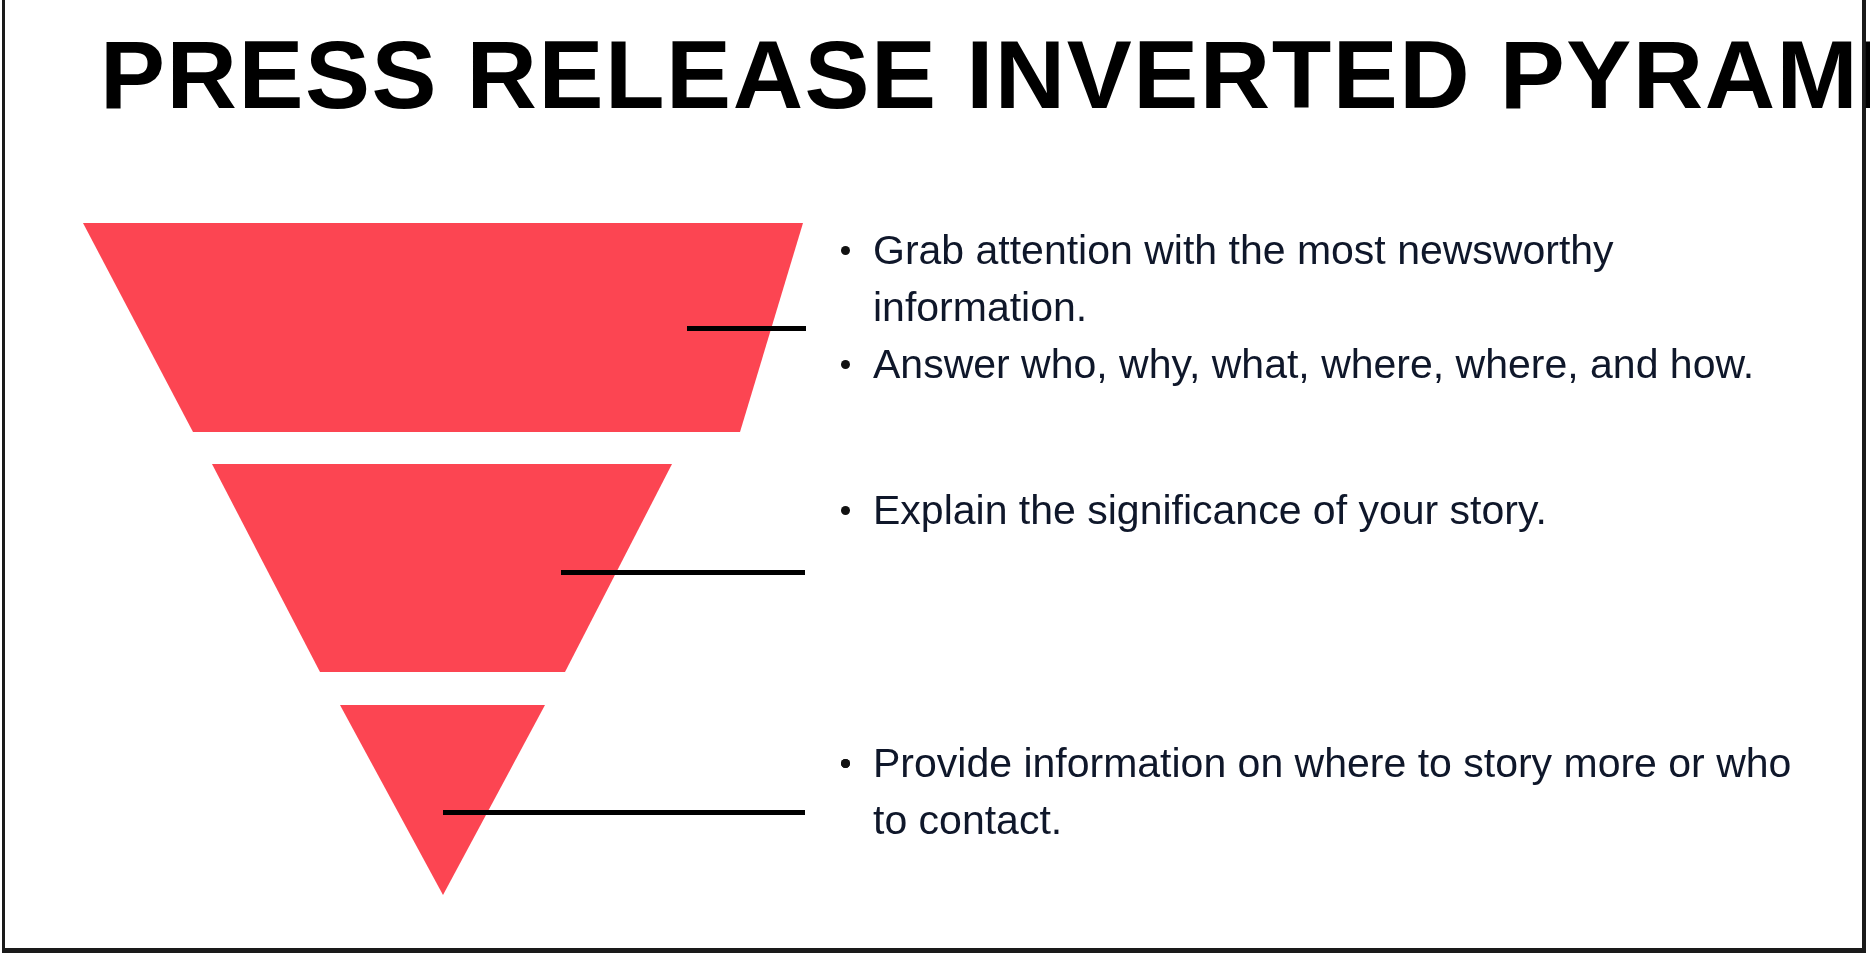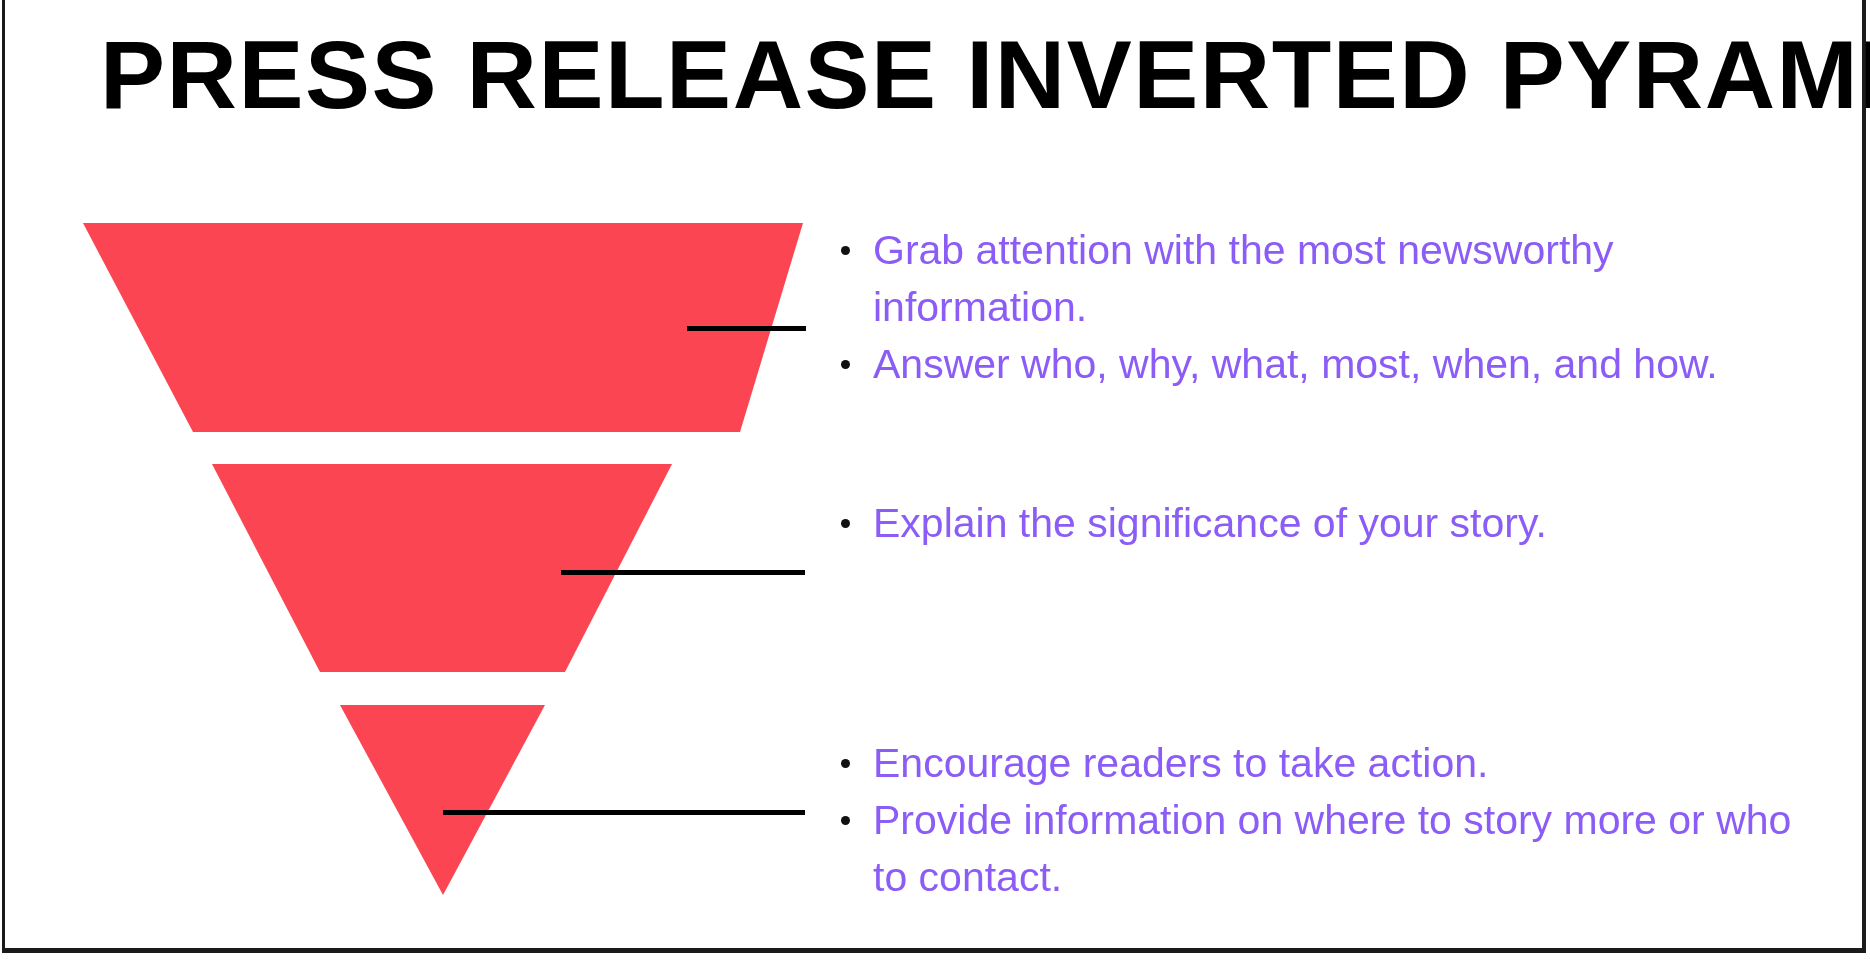--- a/index.html
+++ b/index.html
@@ -61,29 +61,29 @@
   .connector-2 { left: 561px; top: 570px; width: 244px; }
   .connector-3 { left: 443px; top: 810px; width: 362px; }
 
   
   .text-group {
     position: absolute;
     left: 836px;
     width: 960px;
   }
   .group-1 { top: 222px; }
-  .group-2 { top: 495px; }
+  .group-2 { top: 482px; }
   .group-3 { top: 735px; }
 
   .bullet-item {
     position: relative;
     padding-left: 37px;
     font-size: 41px;
     line-height: 57px;
-    color: #8b5cf6;
+    color: #0f172a;
     font-weight: 400;
     margin: 0;
   }
   .bullet-dot {
     position: absolute;
     left: 5px;
     top: 24px;
     width: 9px;
     height: 9px;
     border-radius: 50%;
@@ -113,35 +113,34 @@
   <div class="connector connector-2"></div>
   <div class="connector connector-3"></div>
 
   <div class="text-group group-1">
     <p class="bullet-item">
       <span class="bullet-dot"></span>
       <span>Grab attention with the most newsworthy information.</span>
     </p>
     <p class="bullet-item">
       <span class="bullet-dot"></span>
-      <span>Answer who, why, what, most, when, and how.</span>
+      <span>Answer who, why, what, where, where, and how.</span>
     </p>
   </div>
 
   <div class="text-group group-2">
     <p class="bullet-item">
       <span class="bullet-dot"></span>
       <span>Explain the significance of your story.</span>
     </p>
   </div>
 
   <div class="text-group group-3">
     <p class="bullet-item">
       <span class="bullet-dot"></span>
-      <span>Encourage readers to take action.</span>
     </p>
     <p class="bullet-item">
       <span class="bullet-dot"></span>
       <span>Provide information on where to story more or who to contact.</span>
     </p>
   </div>
 
 </div>
 
 </body></html>

